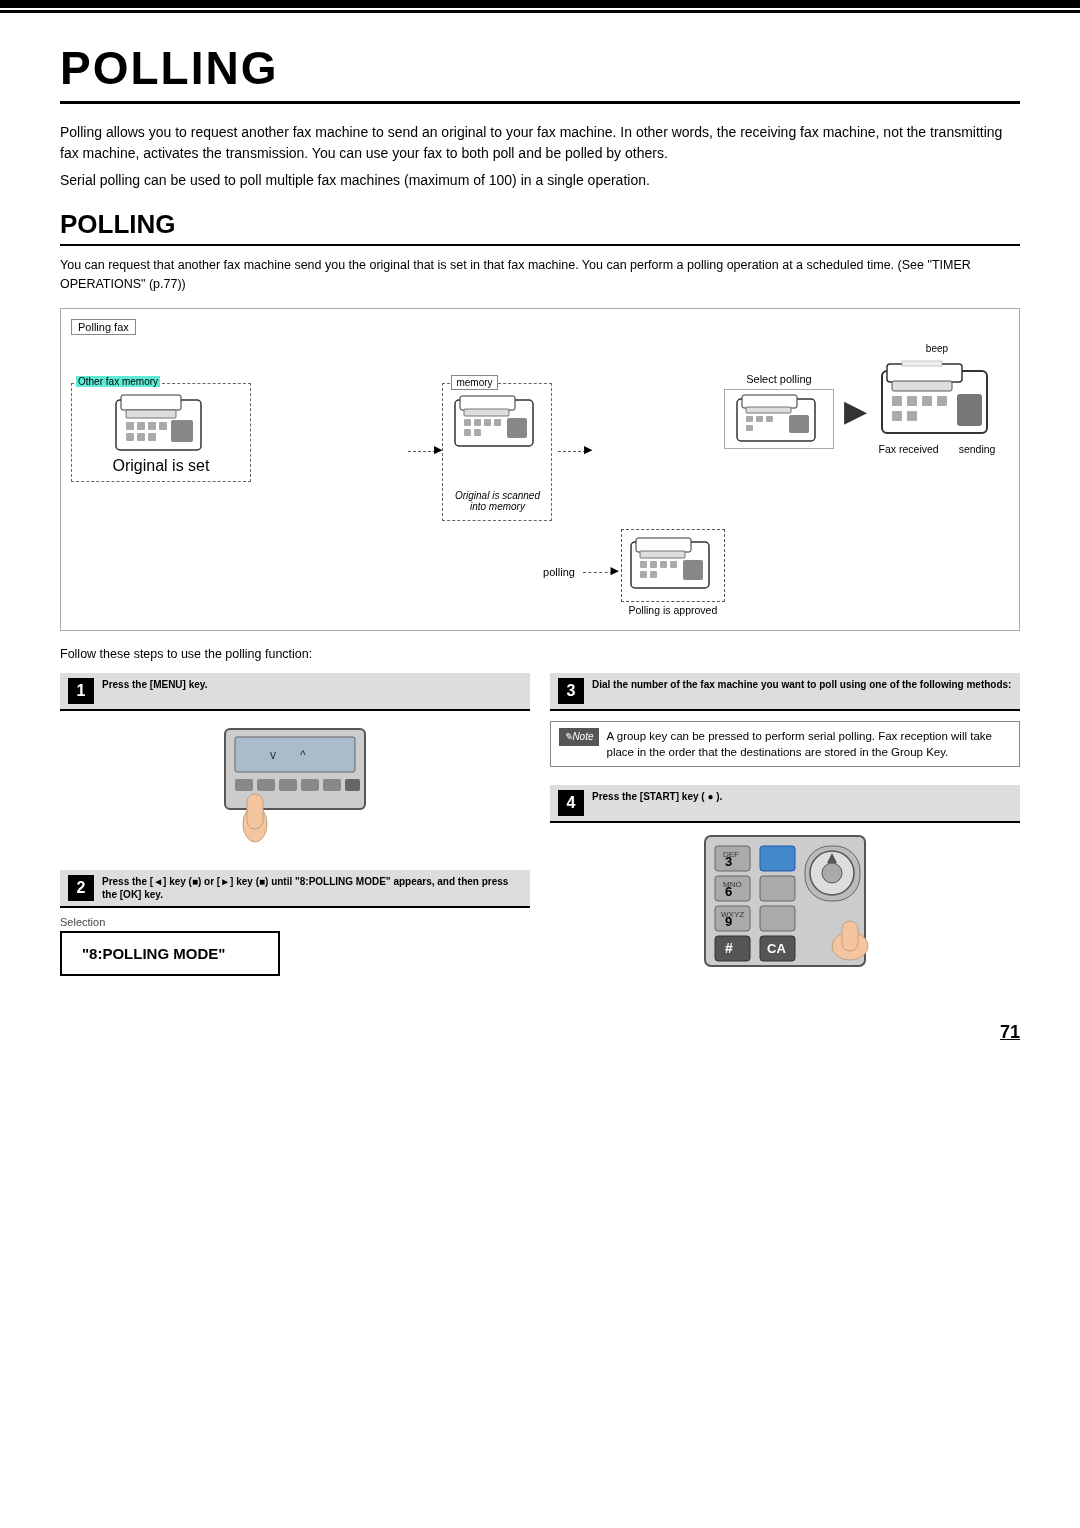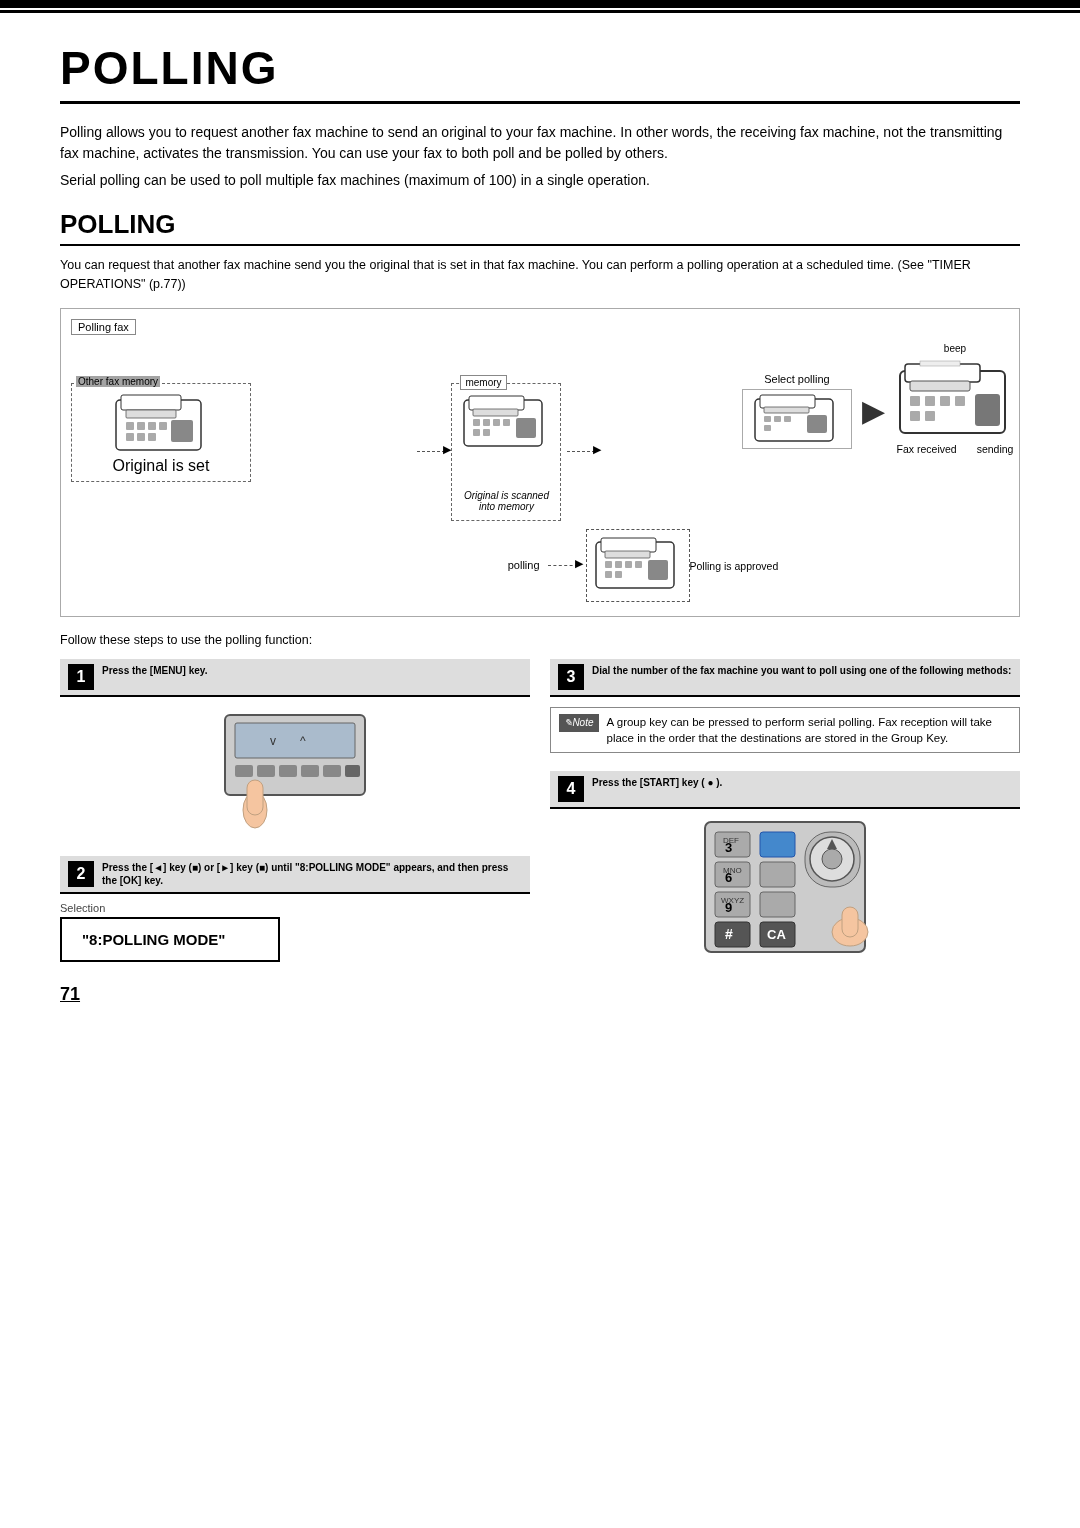--- a/index.html
+++ b/index.html
@@ -54,21 +54,21 @@
 
     .section-desc {
       font-size: 12.5px;
       line-height: 1.5;
       margin-bottom: 14px;
     }
 
     
     .diagram-area {
       border: 1px solid #aaa;
-      padding: 10px 4px 14px 10px;
+      padding: 10px 22px 14px 10px;
       margin-bottom: 16px;
       position: relative;
       background: #fff;
     }
 
     .polling-fax-label {
       border: 1px solid #888;
       display: inline-block;
       padding: 1px 6px;
       font-size: 11px;
@@ -177,42 +177,42 @@
       background: #555;
       color: #fff;
       font-size: 10px;
       padding: 2px 5px;
       font-style: italic;
       white-space: nowrap;
       flex-shrink: 0;
     }
 
     .page-number {
-      text-align: left;
+      text-align: right;
       font-size: 18px;
       font-weight: bold;
-      margin-top: 4px;
+      margin-top: 28px;
       text-decoration: underline;
     }
 
     .follow-steps-text {
       font-size: 12.5px;
       margin-bottom: 12px;
     }
 
     .beep-label {
       font-size: 10px;
       margin-bottom: 2px;
     }
 
     .other-fax-label {
       position: absolute;
       top: -8px;
       left: 4px;
-      background: #a3a3a3;
+      background: #5eead4;
       font-size: 10px;
       padding: 0 2px;
     }
 
     .memory-label {
       border: 1px solid #888;
       font-size: 10px;
       padding: 1px 4px;
       position: absolute;
       top: -9px;
@@ -353,21 +353,21 @@
     
     <div style="display:flex; align-items:center; justify-content:center; gap:10px; margin-top:4px; padding-left:200px;">
 
       <div style="display:flex; align-items:center; gap:8px;">
         <span style="font-size:11px;">polling</span>
 
         <div style="border-top:1.5px dashed #555; width:30px; position:relative;">
           <span style="position:absolute; right:-6px; top:-9px; font-size:11px;">▶</span>
         </div>
 
-        <div style="display:flex; flex-direction:row; align-items:center;">
+        <div style="display:flex; flex-direction:column; align-items:center;">
           <div style="border:1.5px dashed #555; padding:4px 6px;">
             <svg width="90" height="60" viewBox="0 0 90 60">
               <rect x="3" y="8" width="78" height="46" rx="4" fill="#fff" stroke="#333" stroke-width="1.5"></rect>
               <rect x="8" y="4" width="55" height="14" rx="2" fill="#fff" stroke="#333" stroke-width="1"></rect>
               <rect x="12" y="17" width="45" height="7" rx="1" fill="#ddd" stroke="#555" stroke-width="0.8"></rect>
               <rect x="12" y="27" width="7" height="7" rx="1" fill="#aaa"></rect>
               <rect x="22" y="27" width="7" height="7" rx="1" fill="#aaa"></rect>
               <rect x="32" y="27" width="7" height="7" rx="1" fill="#aaa"></rect>
               <rect x="42" y="27" width="7" height="7" rx="1" fill="#aaa"></rect>
               <rect x="12" y="37" width="7" height="7" rx="1" fill="#aaa"></rect>

